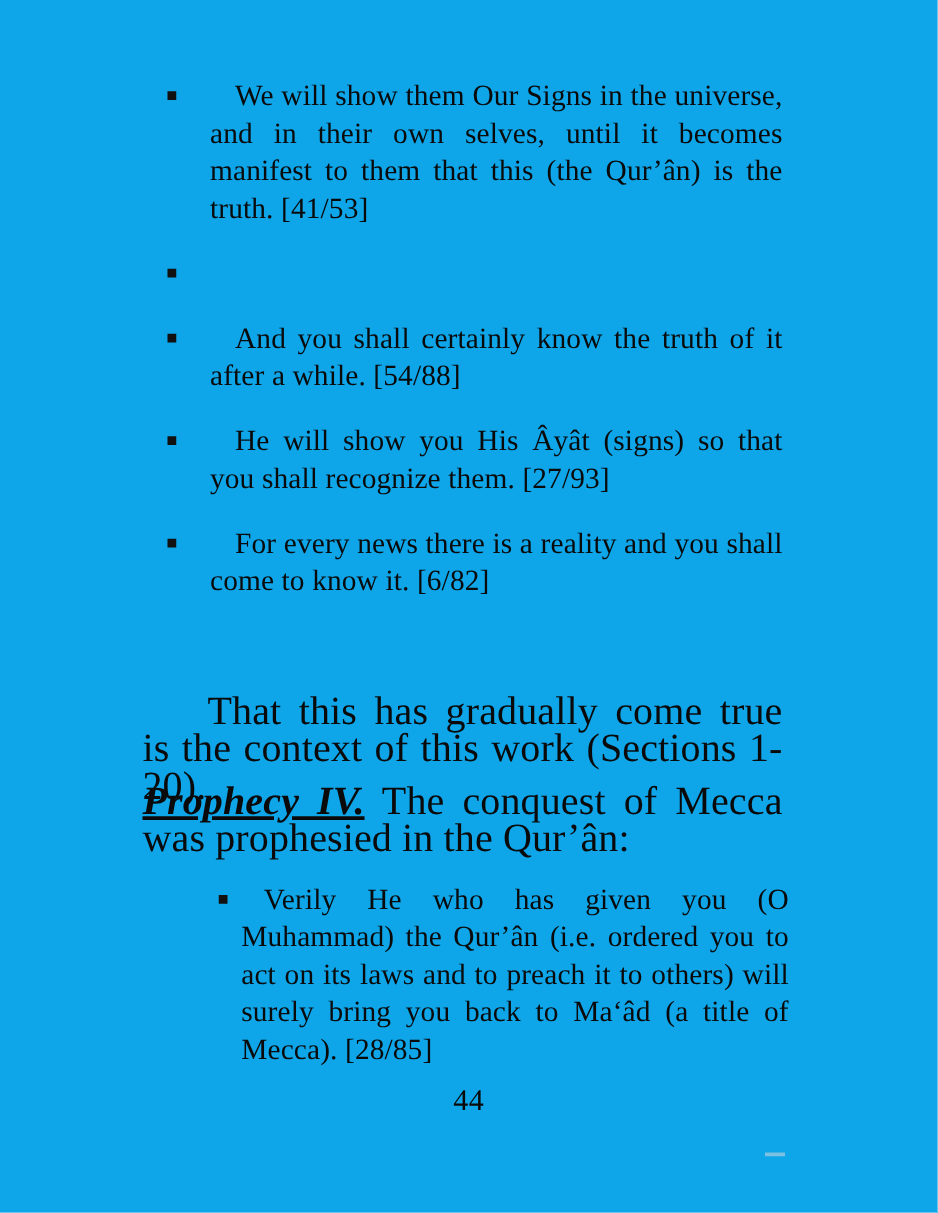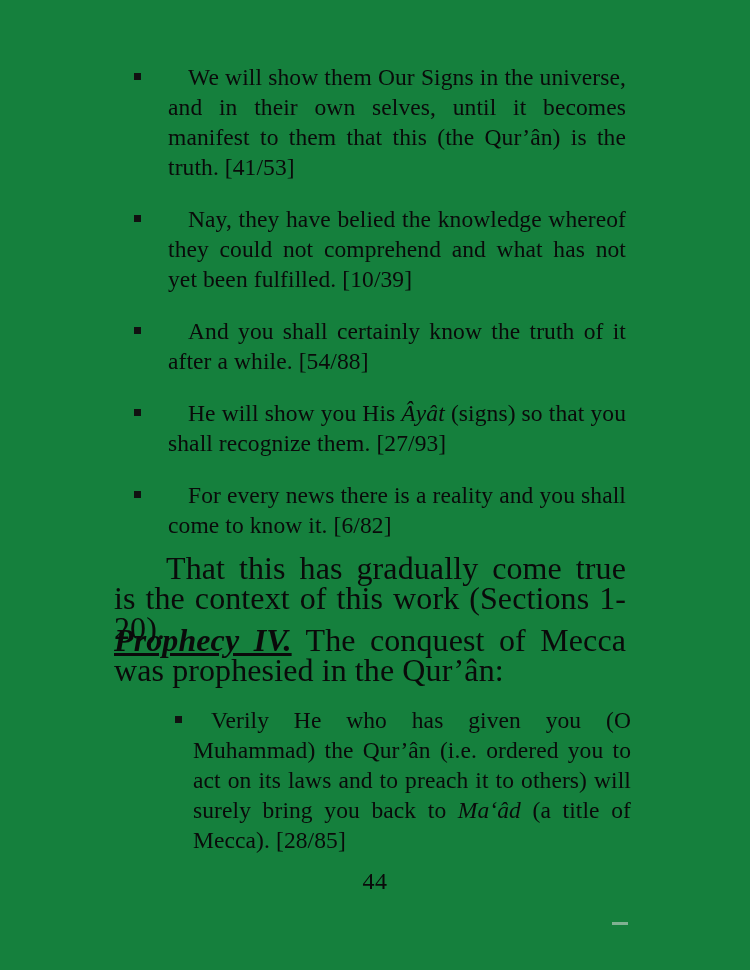--- a/index.html
+++ b/index.html
@@ -15,21 +15,21 @@
     position: relative;
     overflow: hidden;
   }
 
   .page {
     position: absolute;
     left: 0;
     top: 0;
     width: 750px;
     height: 970px;
-    background: #15803d;
+    background: #0ea5e9;
   }
 
   
   .bullet-list {
     position: absolute;
     left: 114px;
     width: 512px;
     margin: 0;
     padding: 0;
     list-style: none;
@@ -88,21 +88,20 @@
     text-justify: inter-word;
     text-indent: 52px;
     letter-spacing: 0.1px;
   }
   .body-para.no-indent {
     text-indent: 0;
   }
 
   
   .ital {
-    font-style: italic;
   }
   .prophecy-label {
     font-weight: bold;
     font-style: italic;
     text-decoration: underline;
     text-underline-offset: 2px;
   }
   .underdot {
     text-decoration: underline;
     text-underline-offset: -1px;
@@ -138,21 +137,21 @@
 
   <ul class="bullet-list" style="top:62px;">
 
     <li class="bullet-item">
       <span class="bullet-marker"></span>
       <span class="runin"></span><span>We will show them Our Signs in the universe, and in their own selves, until it becomes manifest to them that this (the Qur’ân) is the truth. [41/53]</span>
     </li>
 
     <li class="bullet-item">
       <span class="bullet-marker"></span>
-      <span class="runin"></span><span>Nay, they have belied the knowledge whereof they could not comprehend and what has not yet been fulfilled. [10/39]</span>
+      <span class="runin"></span>
     </li>
 
     <li class="bullet-item">
       <span class="bullet-marker"></span>
       <span class="runin"></span><span>And you shall certainly know the truth of it after a while. [54/88]</span>
     </li>
 
     <li class="bullet-item">
       <span class="bullet-marker"></span>
       <span class="runin"></span><span>He will show you His </span><span class="ital">Âyât</span><span> (signs) so that you shall recognize them. [27/93]</span>

